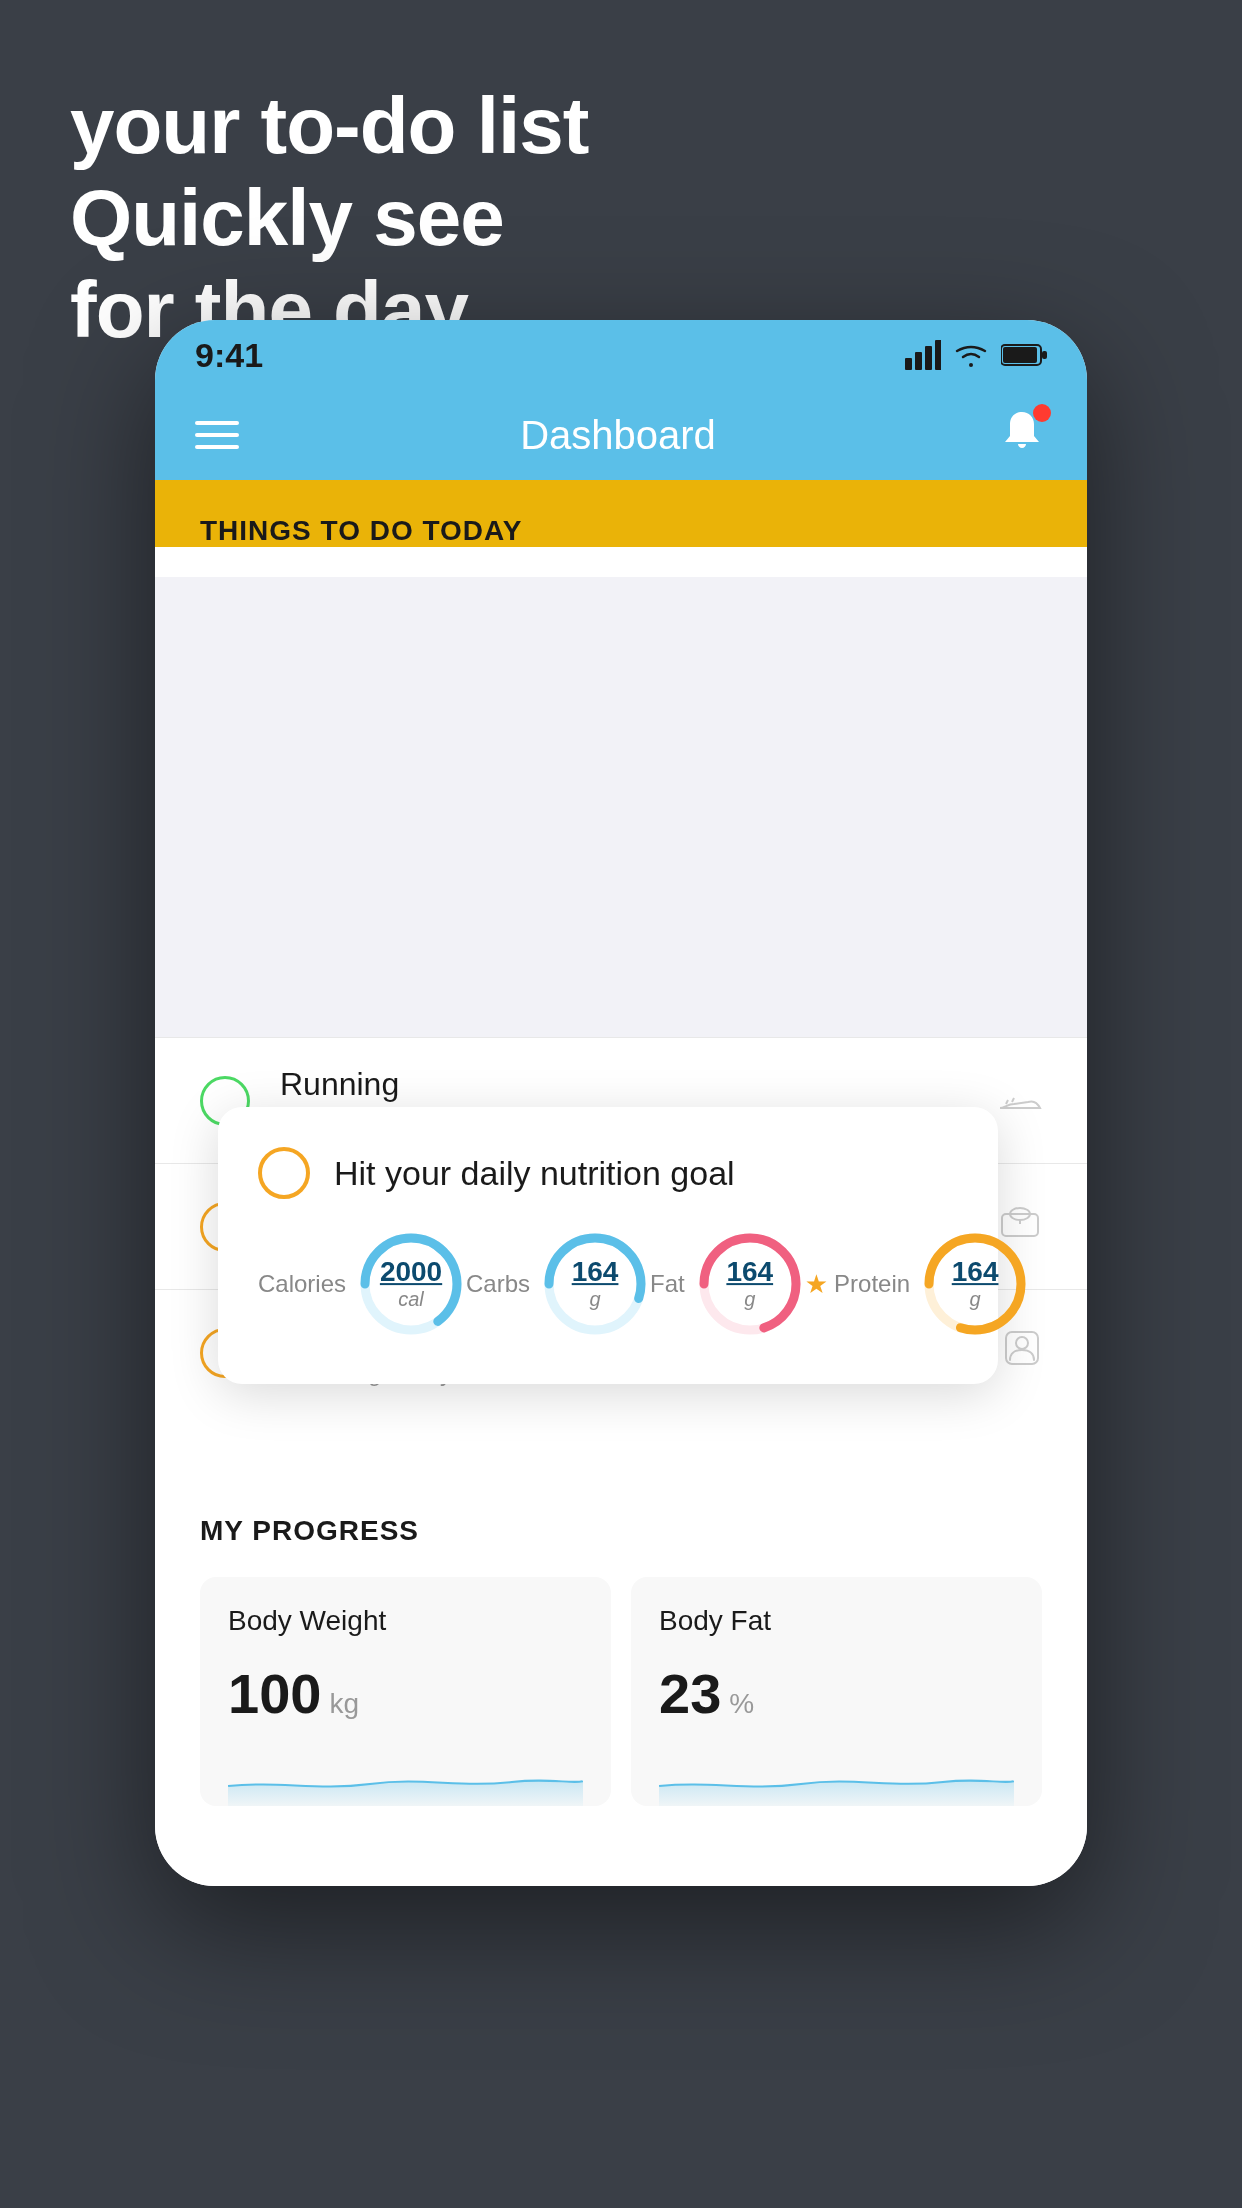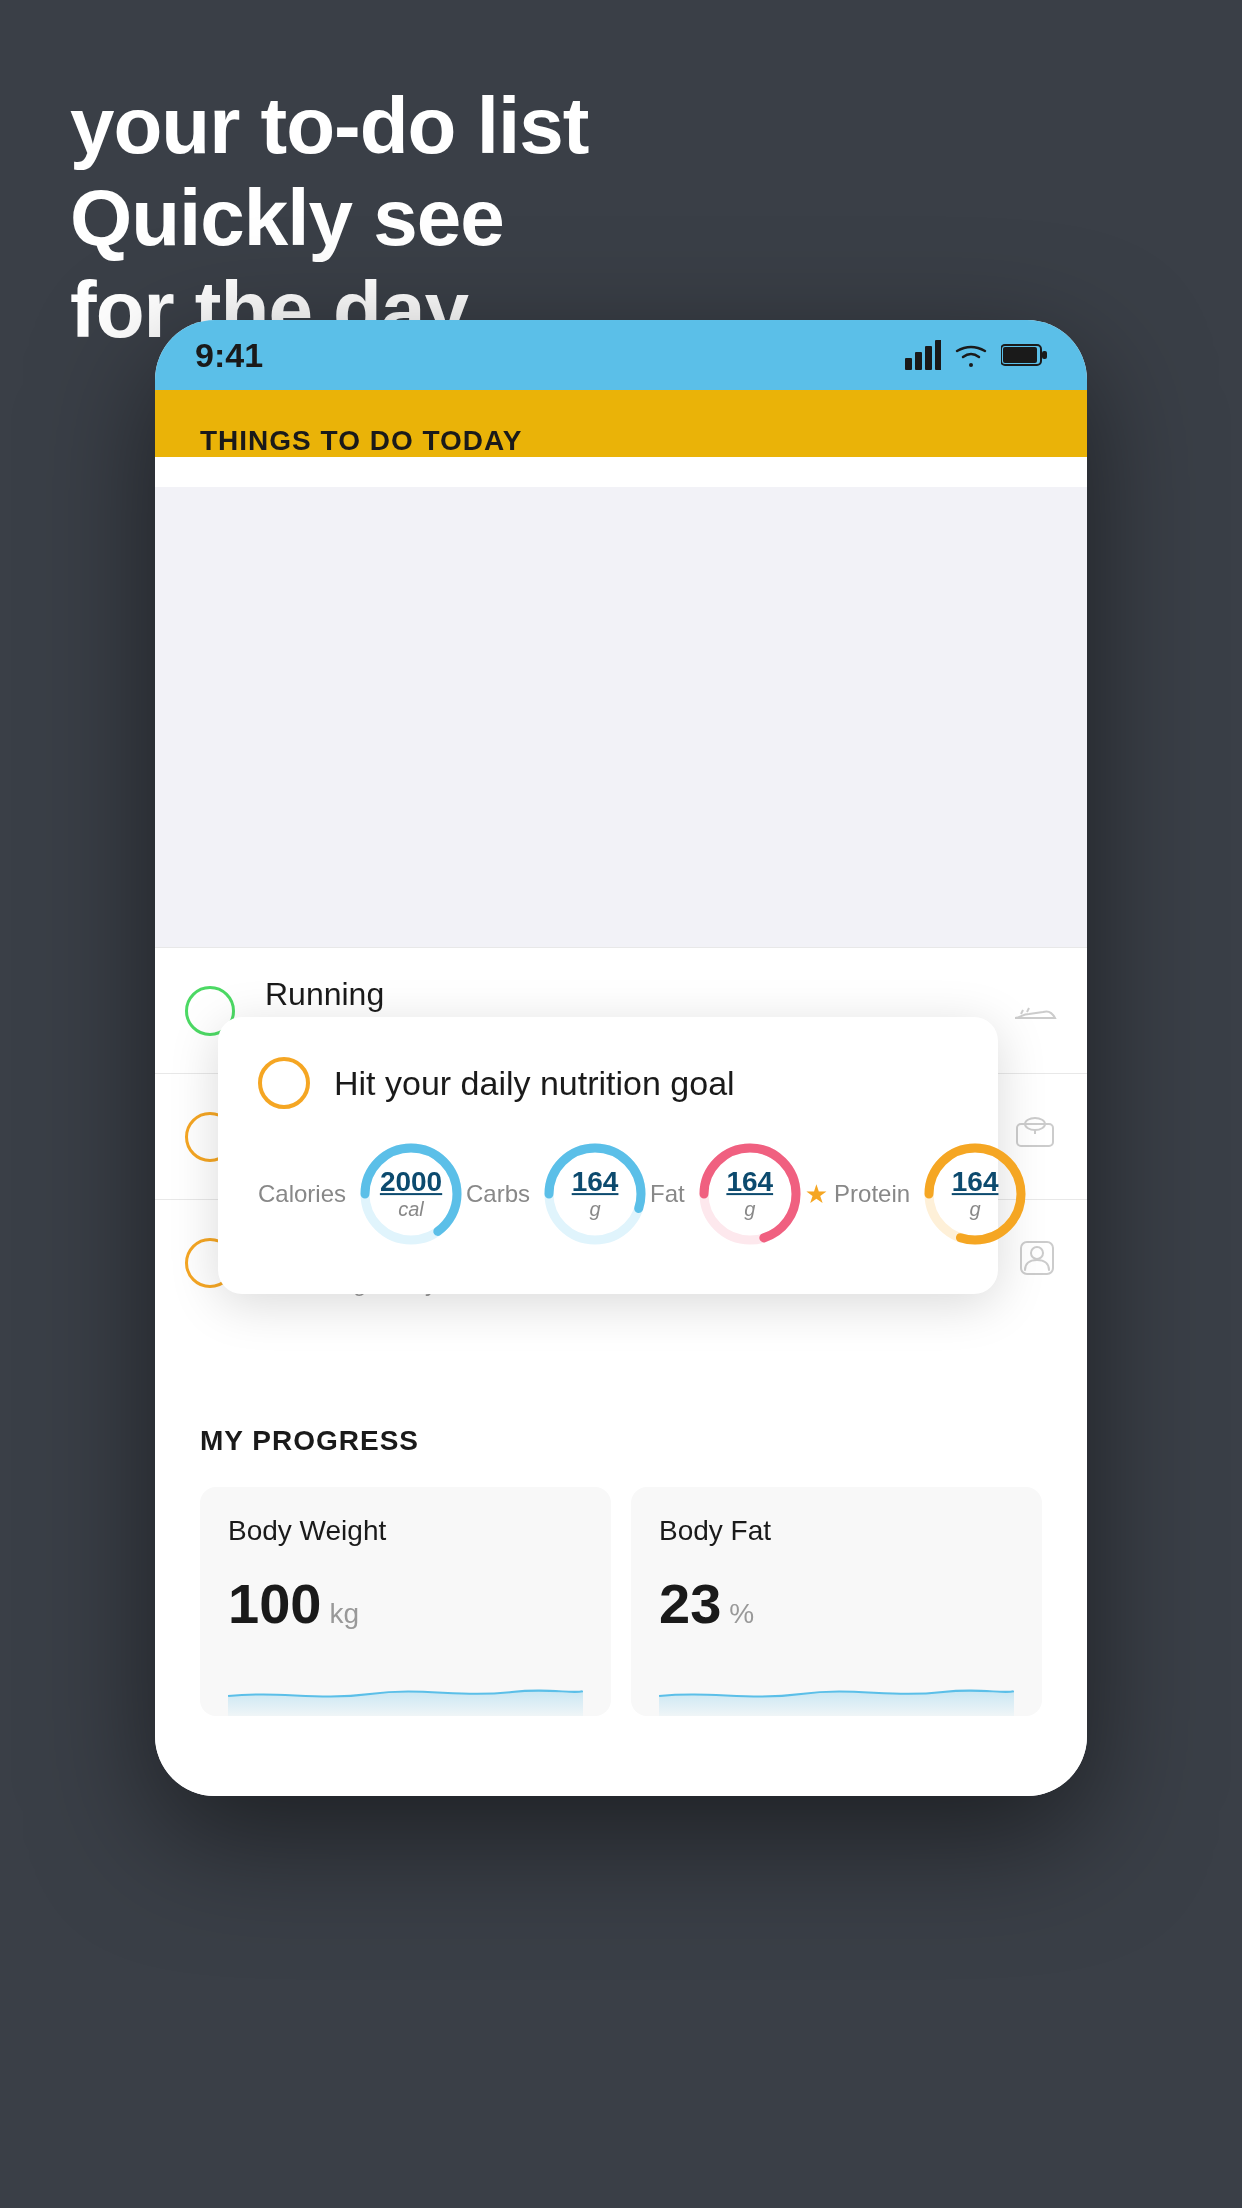--- a/index.html
+++ b/index.html
@@ -232,21 +232,21 @@
 
     
     .todo-list {
       background: white;
       margin-top: 460px;
     }
 
     .todo-item {
       display: flex;
       align-items: center;
-      padding: 28px 30px;
+      padding: 28px 45px;
       border-top: 1px solid #e8e8e8;
       gap: 30px;
       position: relative;
     }
 
     .todo-circle {
       width: 50px;
       height: 50px;
       border-radius: 50%;
       border: 3px solid #4cd964;
@@ -379,20 +379,35 @@
       </svg>
 
       <svg width="46" height="24" viewBox="0 0 46 24">
         <rect x="0" y="2" width="40" height="20" rx="4" stroke="#1a1a1a" stroke-width="2" fill="none"></rect>
         <rect x="2" y="4" width="34" height="16" rx="2" fill="#1a1a1a"></rect>
         <rect x="41" y="8" width="5" height="8" rx="2" fill="#1a1a1a"></rect>
       </svg>
     </div>
   </div>
 
+  <div class="nav-bar">
+    <div class="hamburger">
+      <div class="hamburger-line"></div>
+      <div class="hamburger-line"></div>
+      <div class="hamburger-line"></div>
+    </div>
+    <span class="nav-title">Dashboard</span>
+    <div class="bell-btn">
+      <svg class="bell-icon-svg" viewBox="0 0 50 50">
+        <path d="M25 4 C18 4 13 9 13 16 L13 28 L8 34 L42 34 L37 28 L37 16 C37 9 32 4 25 4z" fill="white"></path>
+        <path d="M21 36 C21 38.2 22.8 40 25 40 C27.2 40 29 38.2 29 36" fill="white"></path>
+      </svg>
+      <div class="bell-dot"></div>
+    </div>
+  </div>
 
   <div class="things-section">
     <span class="section-title">THINGS TO DO TODAY</span>
   </div>
 
   <div style="position:relative; background: white;">
     <div class="nutrition-card">
       <div class="nutrition-card-header">
         <div class="circle-check"></div>
         <span class="nutrition-title">Hit your daily nutrition goal</span>

